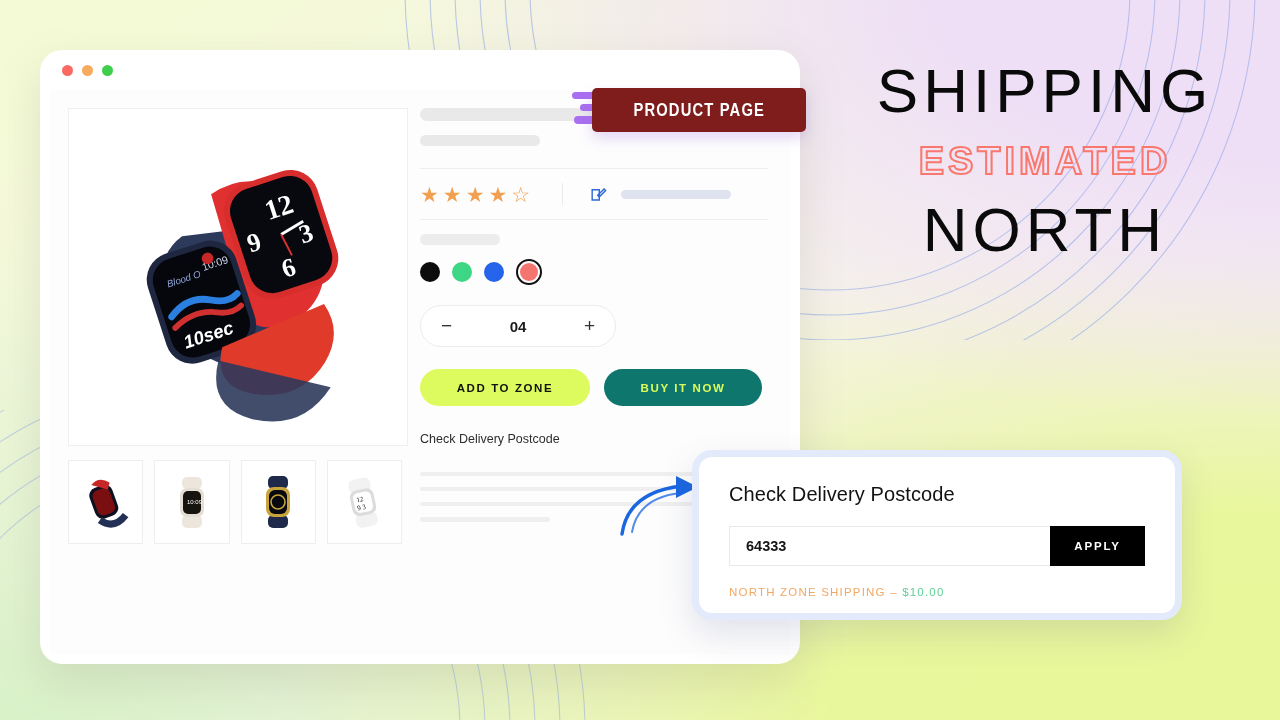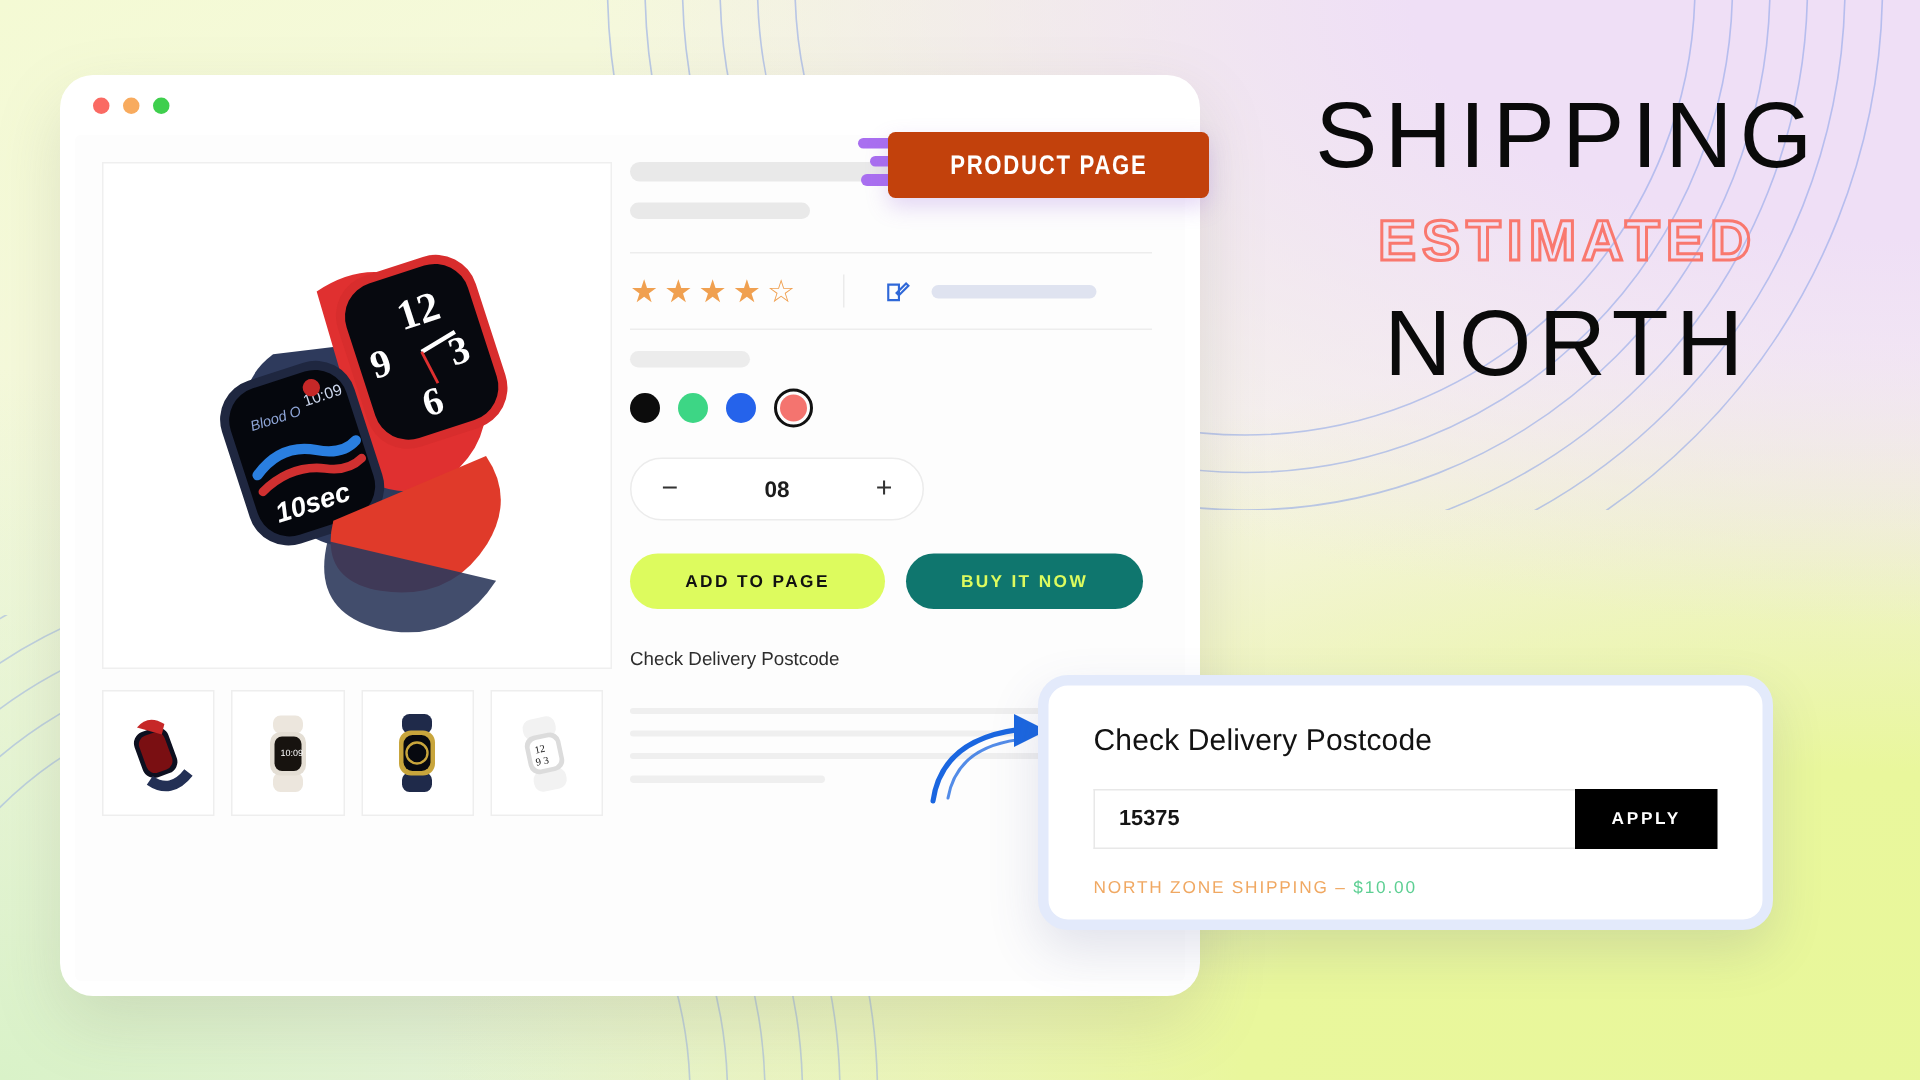--- a/index.html
+++ b/index.html
@@ -86,21 +86,21 @@
     margin-top:12px; width:330px; height:34px; border:1px solid #eee; background:#fff;
     display:flex; align-items:center; padding-left:12px; font-size:11.5px; color:#9a9a9a;
   }
   .bottom-skels { margin-top:26px; }
   .bottom-skels div { background:#efefef; border-radius:4px; margin-bottom:11px; }
 
   
   .badge-wrap { position:absolute; left:572px; top:88px; width:240px; height:44px; z-index:6; }
   .streak { position:absolute; background:#a96ff0; border-radius:5px; }
   .badge {
-    position:absolute; left:20px; top:0; width:214px; height:44px; background:#c2410c;
+    position:absolute; left:20px; top:0; width:214px; height:44px; background:#7f1d1d;
     border-radius:5px; display:flex; align-items:center; justify-content:center;
     box-shadow:0 6px 14px rgba(150,100,220,.25);
   }
   .badge span {
     color:#fff; font-size:18px; font-weight:bold; letter-spacing:1.4px;
     transform:scaleX(.82); font-family:"Liberation Sans", sans-serif;
   }
 
   
   .popup {
@@ -273,26 +273,26 @@
         <div class="sw-wrap">
             <span class="sw" style="background:#2563eb"></span>
           </div>
         <div class="sw-wrap sel">
             <span class="sw" style="background:#f4746f"></span>
           </div>
       </div>
 
       <div class="qty">
         <span class="op">−</span>
-        <span>08</span>
+        <span>04</span>
         <span class="op">+</span>
       </div>
 
       <div class="cta">
-        <button class="btn btn-cart">ADD TO PAGE</button>
+        <button class="btn btn-cart">ADD TO ZONE</button>
         <button class="btn btn-buy">BUY IT NOW</button>
       </div>
 
       <div class="postcode-inline">
         <div class="pc-label">Check Delivery Postcode</div>
       </div>
 
       <div class="bottom-skels">
         <div style="width:340px;height:4px"></div>
         <div style="width:340px;height:4px"></div>
@@ -314,21 +314,21 @@
 
 <svg class="arrow" viewBox="0 0 100 70">
   <path d="M14 66 Q20 24 74 18" stroke="#1a66e0" stroke-width="3.4" fill="none" stroke-linecap="round"></path>
   <path d="M24 64 Q30 30 72 25" stroke="#1a66e0" stroke-width="2" fill="none" stroke-linecap="round" opacity=".75"></path>
   <path d="M68 8 L90 19 L68 30 Z" fill="#1a66e0"></path>
 </svg>
 
 <div class="popup">
   <h2>Check Delivery Postcode</h2>
   <div class="popup-row">
-    <div class="popup-input" placeholder="Post Code">15375</div>
+    <div class="popup-input" placeholder="Post Code">64333</div>
     <button class="popup-apply">APPLY</button>
   </div>
   <div class="popup-status">
     <span class="zone">NORTH ZONE SHIPPING – </span><span class="price">$10.00</span>
   </div>
 </div>
 
 <div class="headline">
   <div class="hl-1">SHIPPING</div>
   <div class="hl-2">ESTIMATED</div>

